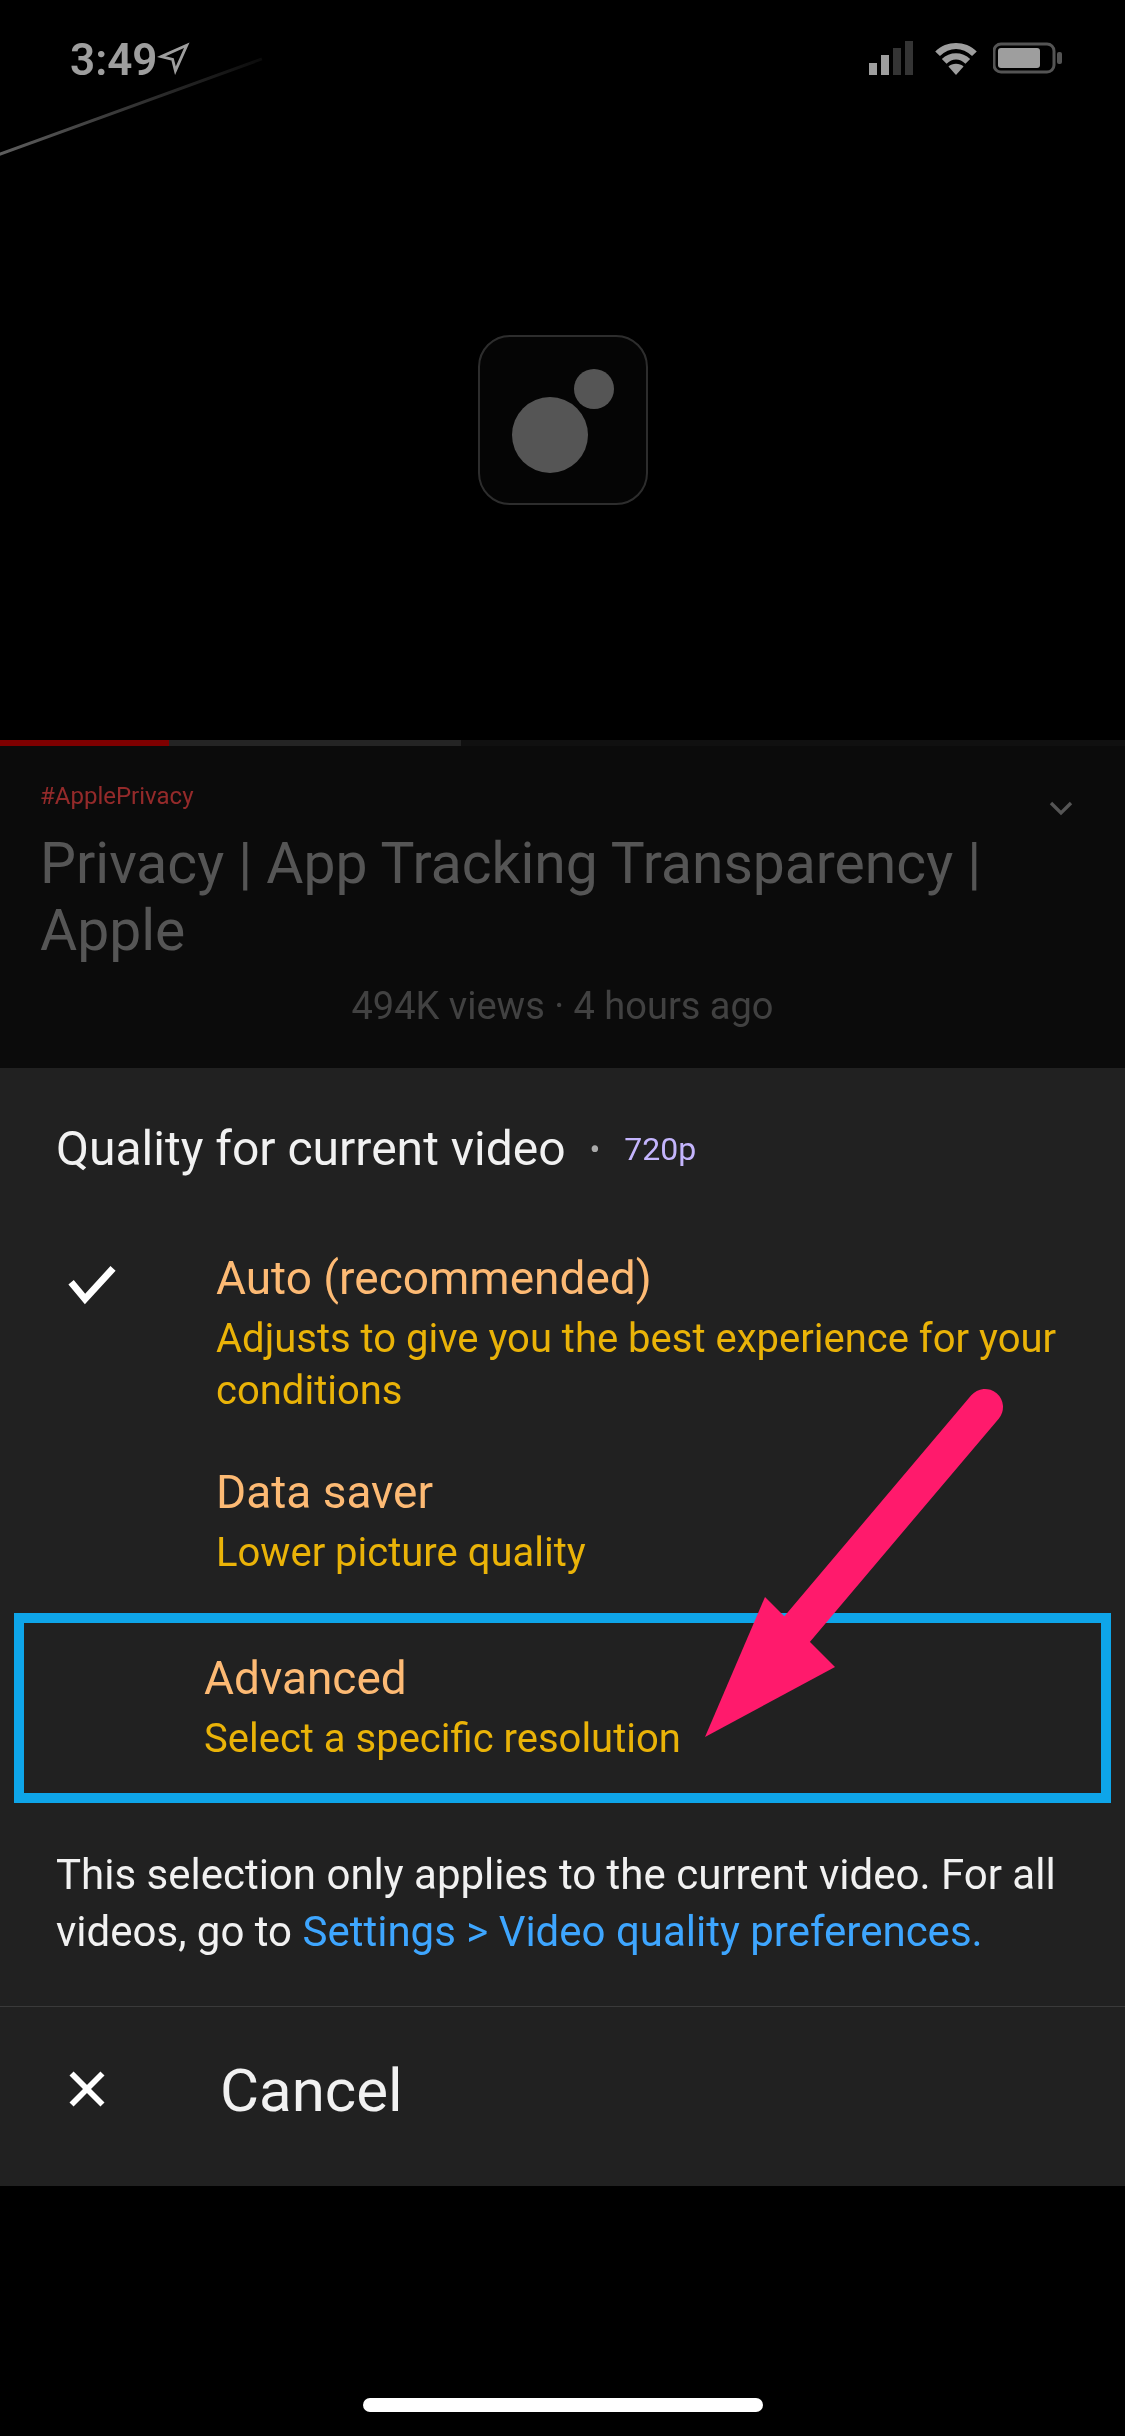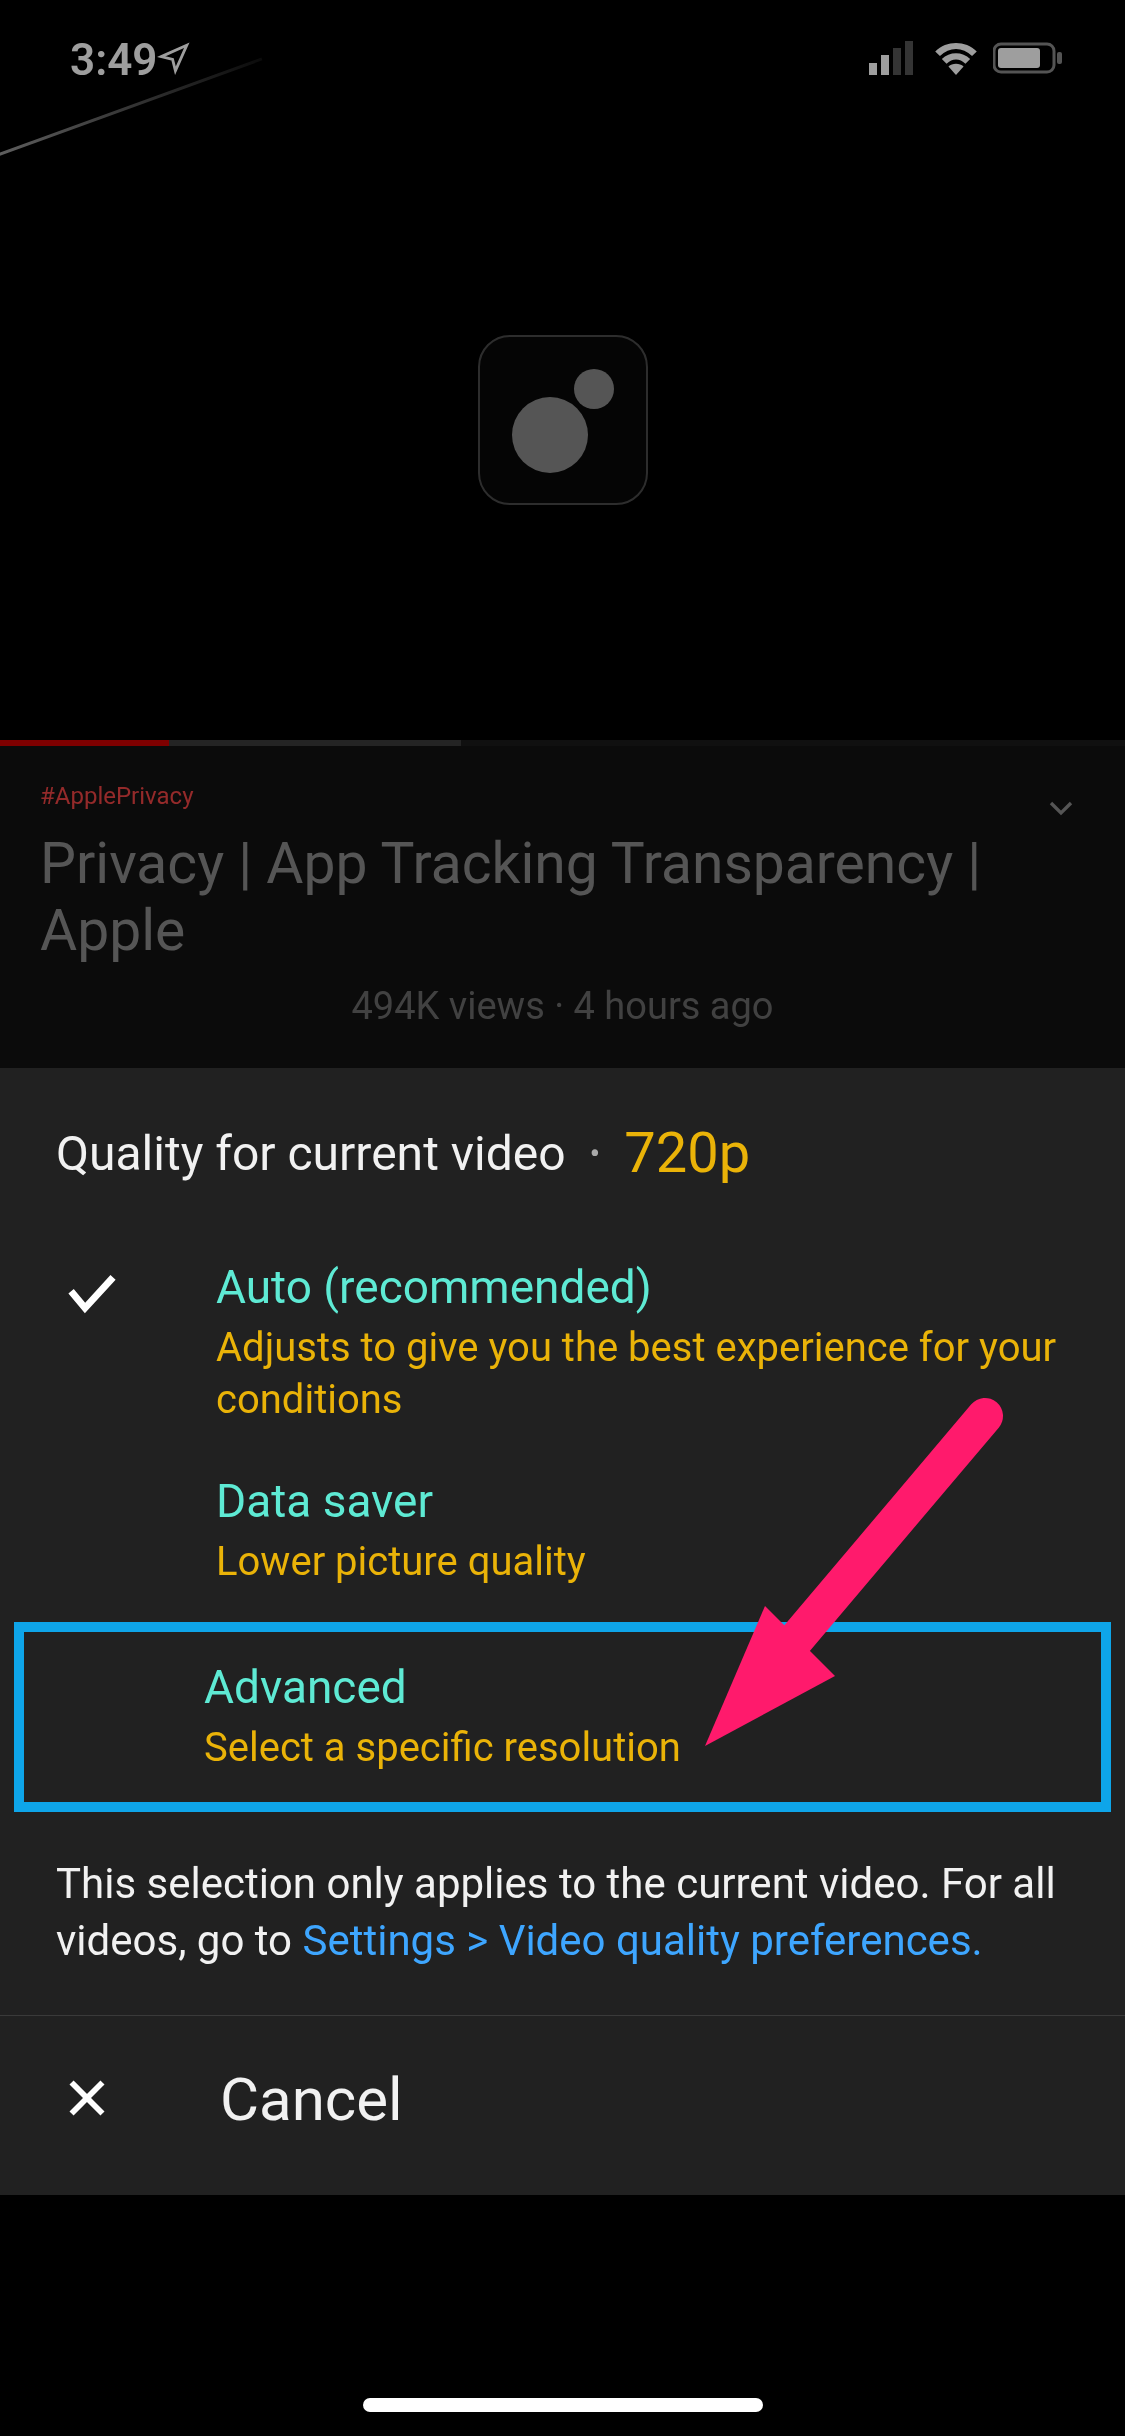--- a/index.html
+++ b/index.html
@@ -150,43 +150,43 @@
   .sheet-title {
     font-size: 48px;
     font-weight: 400;
     color: #f1f1f1;
   }
   .sheet-dot {
     color: #aaa;
     font-size: 32px;
   }
   .sheet-quality {
-    color: #eab308;
-    font-size: 56px;
+    color: #c4b5fd;
+    font-size: 32px;
   }
   .option {
     display: flex;
     align-items: flex-start;
     padding: 24px 56px 24px 56px;
     gap: 0;
   }
   .option-check {
     width: 160px;
     padding-top: 6px;
     flex-shrink: 0;
     display: flex;
     align-items: flex-start;
     padding-left: 8px;
   }
   .option-body {
     flex: 1;
   }
   .option-title {
     font-size: 46px;
-    color: #5eead4;
+    color: #fdba74;
     margin-bottom: 8px;
   }
   .option-sub {
     font-size: 40px;
     color: #eab308;
     line-height: 1.3;
   }
   .option.advanced {
     border: 10px solid #0ea5e9;
     margin: 10px 14px 0 14px;

